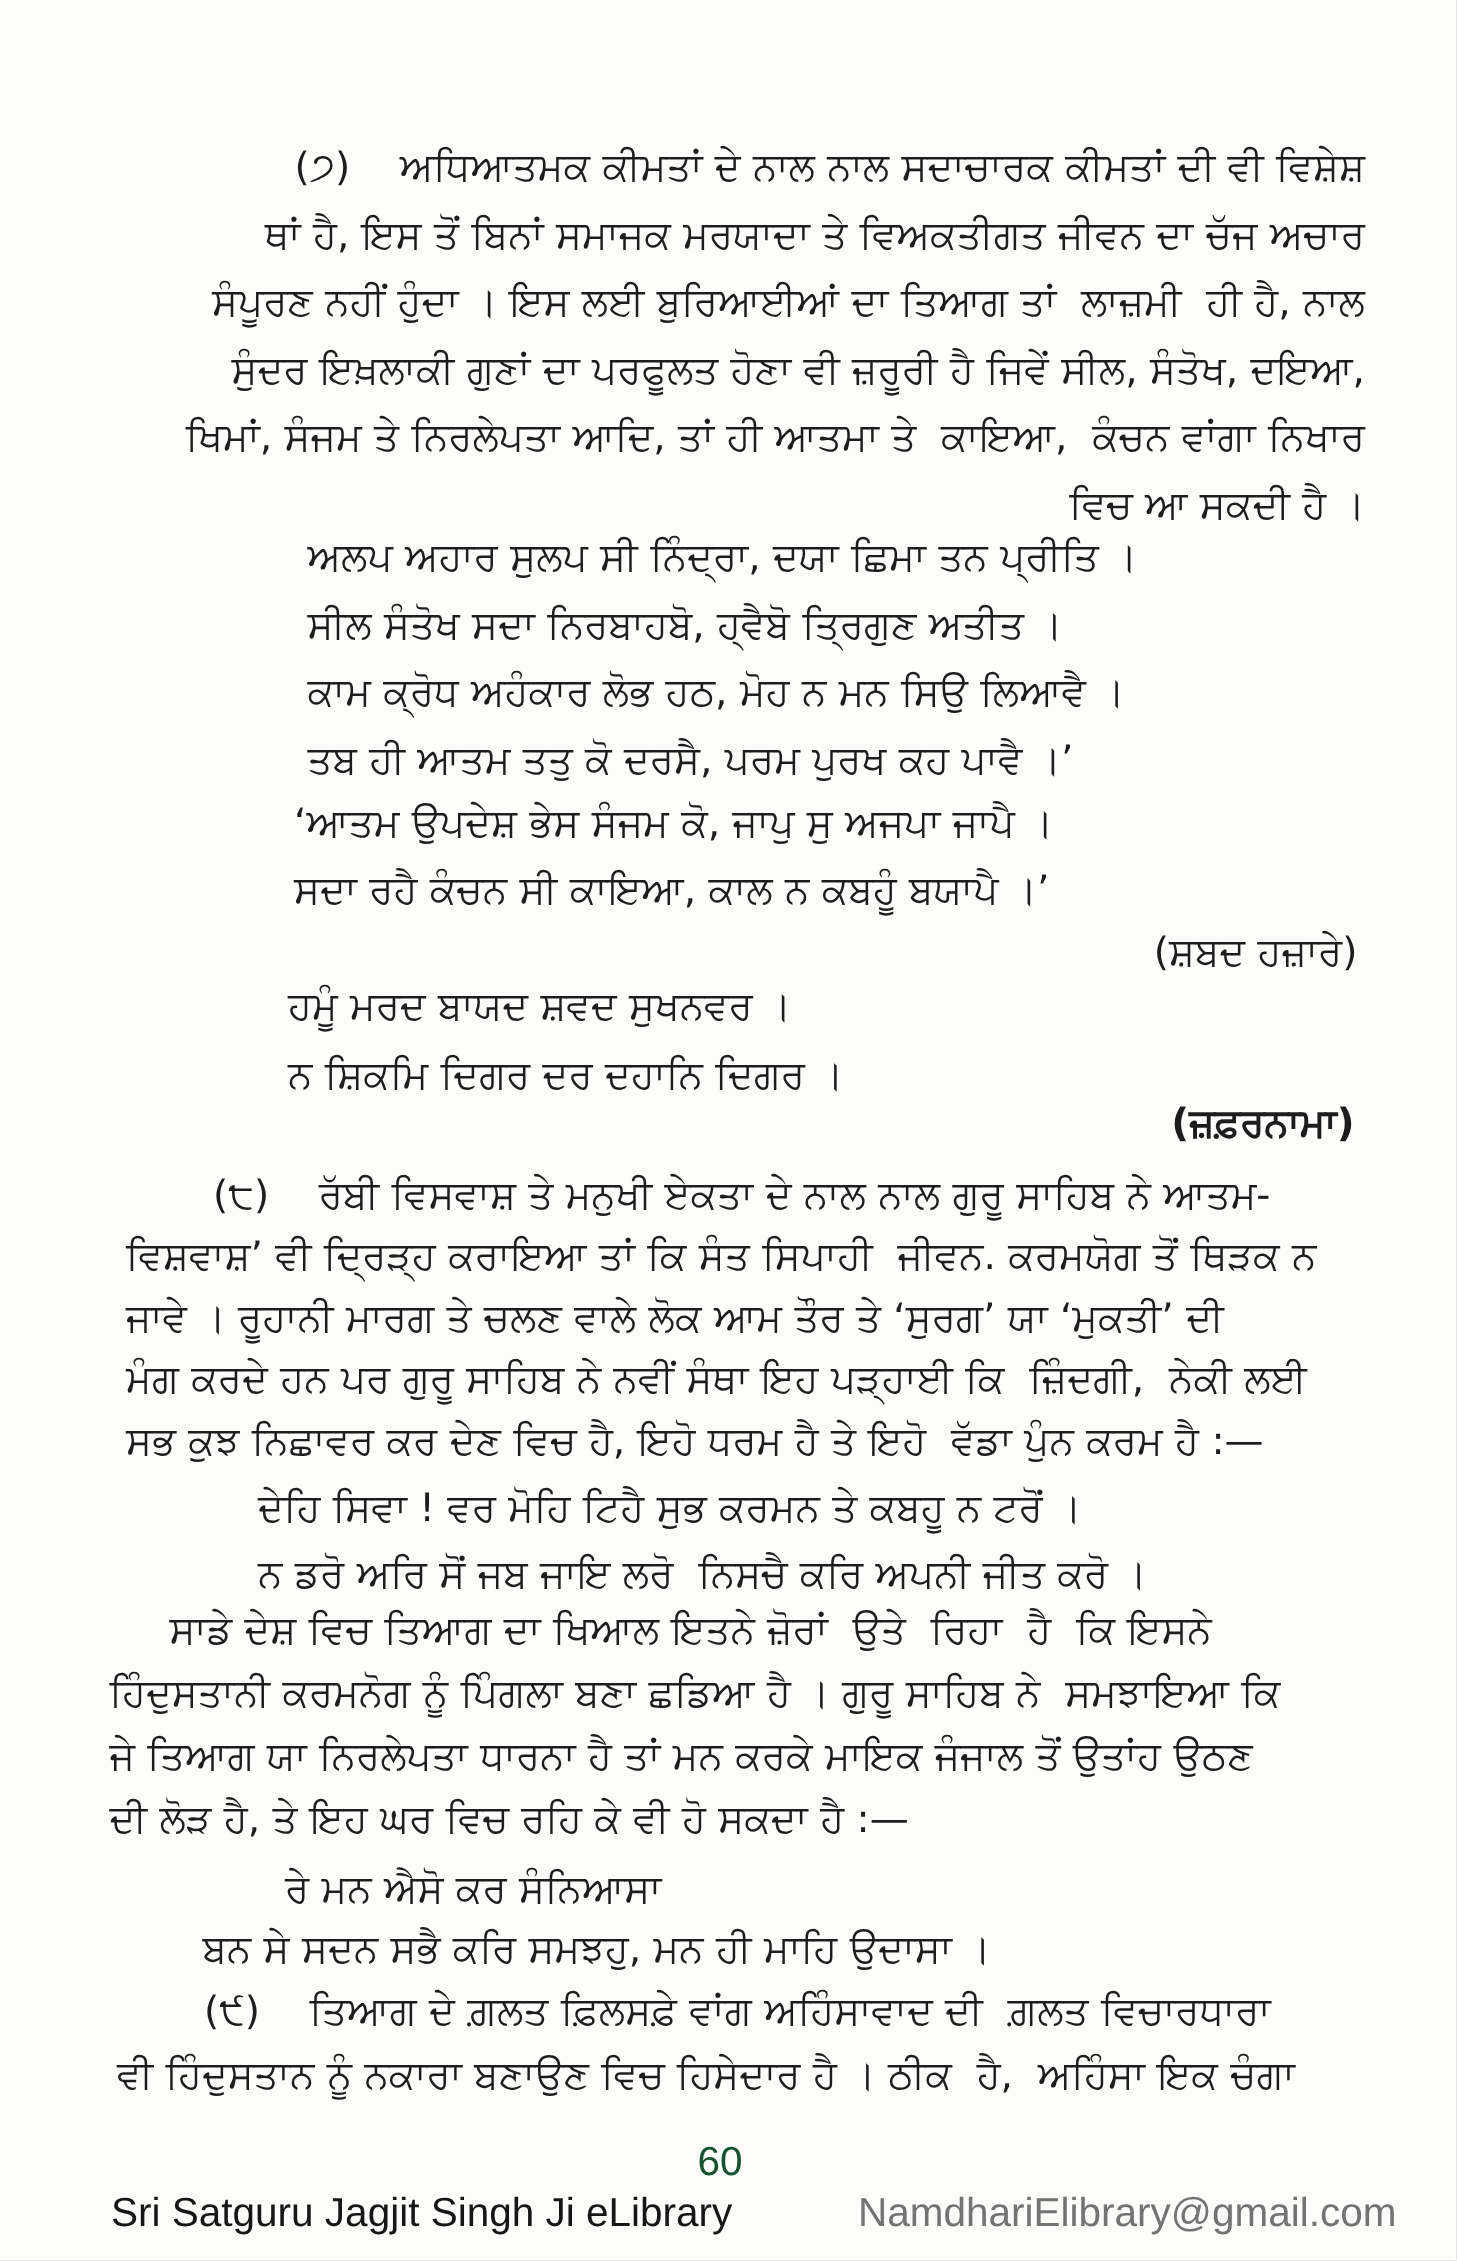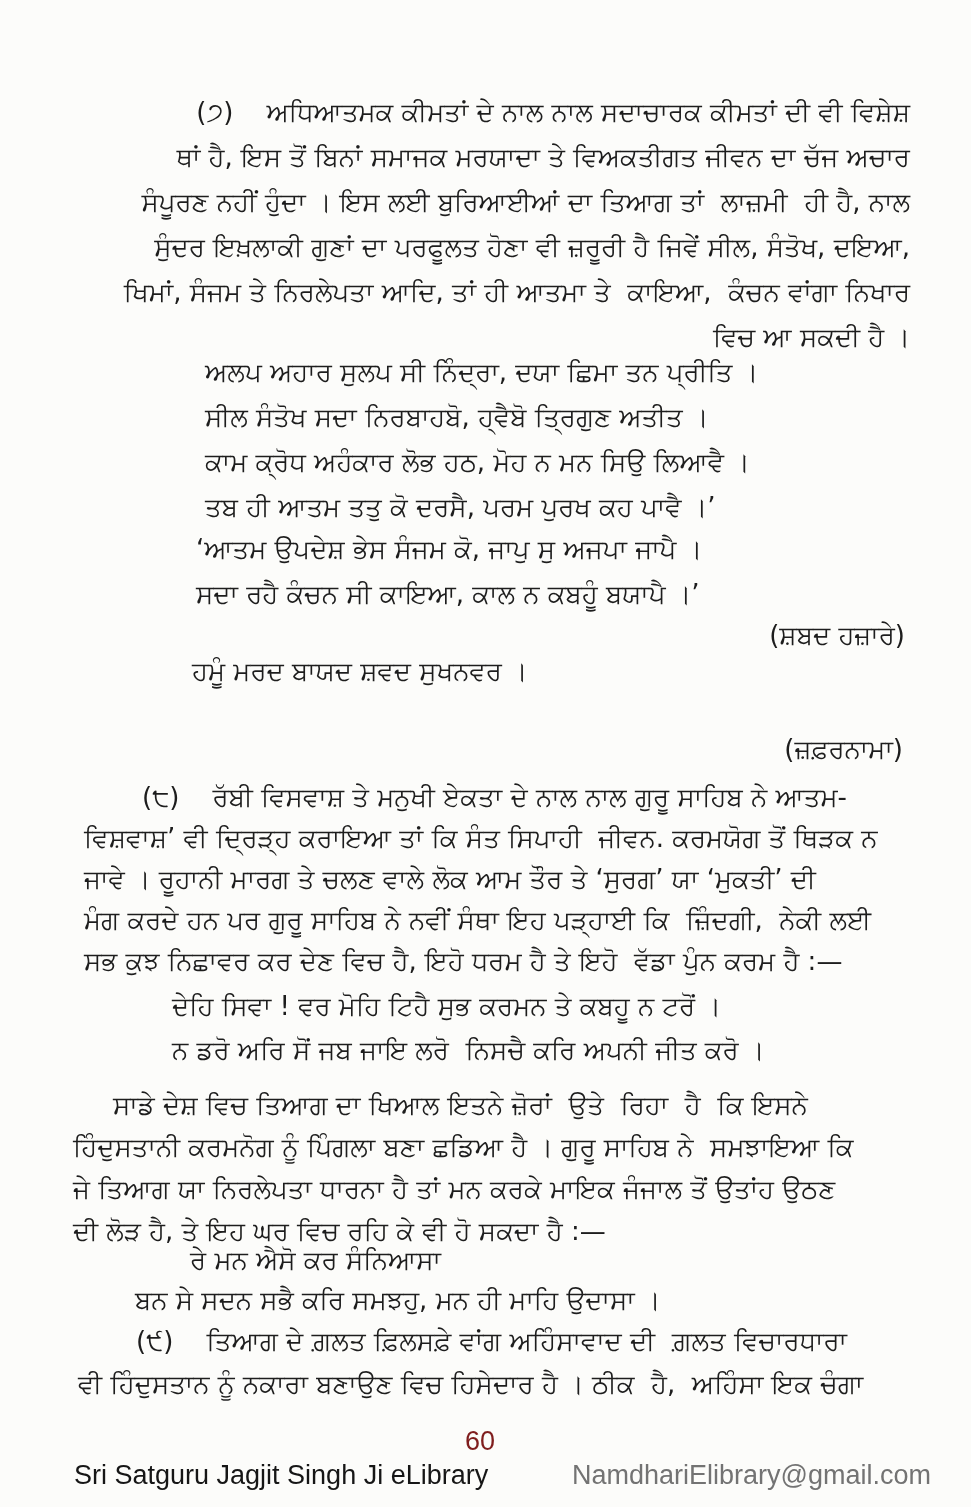--- a/index.html
+++ b/index.html
@@ -17,37 +17,37 @@
   .block { position: absolute; font-size: 26px; }
   .line { white-space: pre; }
 
   
   #para7      { left: 84px;  top: 90px;   width: 826px; line-height: 45px; text-align: right; }
   #para7 .line:first-child  { text-indent: 58px; }
   #verse1     { left: 205px; top: 350px;  line-height: 45px; }
   #verse2     { left: 196px; top: 527px;  line-height: 45px; }
   #attr1      { right: 66px; top: 620px; }
   #couplet    { left: 192px; top: 648px;  line-height: 46px; }
-  #attr2      { right: 68px; top: 734px; }
+  #attr2      { right: 68px; top: 734px; font-weight: bold; }
   #para8      { left: 84px;  top: 777px;  width: 826px; line-height: 41px; }
   #para8 .line:first-child  { text-indent: 58px; }
   #verse3     { left: 172px; top: 984px;  line-height: 44px; }
   #paraDesh   { left: 73px;  top: 1066px; width: 838px; line-height: 42px; }
-  #paraDesh .line:first-child { text-indent: 40px; margin-top: 18px; }
+  #paraDesh .line:first-child { text-indent: 40px; }
   #verse4     { left: 135px; top: 1240px; line-height: 40px; }
   #verse4 .line:first-child { margin-left: 55px; }
   #para9      { left: 78px;  top: 1320px; width: 838px; line-height: 43px; }
   #para9 .line:first-child  { text-indent: 58px; }
 
   
   #pageNum {
     left: 380px; top: 1426px; width: 200px;
     text-align: center;
     font-family: "Liberation Sans", sans-serif;
-    font-size: 27px; color: #7f1d1d;
+    font-size: 27px; color: #14532d;
   }
   #footerLeft {
     left: 36px; top: 1460px;
     font-family: "Liberation Sans", sans-serif;
     font-size: 27px; color: #161616; margin-left: 38px;
   }
   #footerRight {
     left: 572px; top: 1460px;
     font-family: "Liberation Sans", sans-serif;
     font-size: 27px; color: #737373;
@@ -76,20 +76,21 @@
 
   <div class="block" id="verse2">
       <div class="line">‘ਆਤਮ ਉਪਦੇਸ਼ ਭੇਸ ਸੰਜਮ ਕੋ, ਜਾਪੁ ਸੁ ਅਜਪਾ ਜਾਪੈ ।</div>
       <div class="line">ਸਦਾ ਰਹੈ ਕੰਚਨ ਸੀ ਕਾਇਆ, ਕਾਲ ਨ ਕਬਹੂੰ ਬਯਾਪੈ ।’</div>
     </div>
 
   <div class="block" id="attr1">(ਸ਼ਬਦ ਹਜ਼ਾਰੇ)</div>
 
   <div class="block" id="couplet">
       <div class="line">ਹਮੂੰ ਮਰਦ ਬਾਯਦ ਸ਼ਵਦ ਸੁਖਨਵਰ ।</div>
+      <div class="line">ਨ ਸ਼ਿਕਮਿ ਦਿਗਰ ਦਰ ਦਹਾਨਿ ਦਿਗਰ ।</div>
     </div>
 
   <div class="block" id="attr2">(ਜ਼ਫ਼ਰਨਾਮਾ)</div>
 
   <div class="block" id="para8">
       <div class="line">(੮)    ਰੱਬੀ ਵਿਸਵਾਸ਼ ਤੇ ਮਨੁਖੀ ਏਕਤਾ ਦੇ ਨਾਲ ਨਾਲ ਗੁਰੂ ਸਾਹਿਬ ਨੇ ਆਤਮ-</div>
       <div class="line">ਵਿਸ਼ਵਾਸ਼’ ਵੀ ਦ੍ਰਿੜ੍ਹ ਕਰਾਇਆ ਤਾਂ ਕਿ ਸੰਤ ਸਿਪਾਹੀ  ਜੀਵਨ. ਕਰਮਯੋਗ ਤੋਂ ਥਿੜਕ ਨ</div>
       <div class="line">ਜਾਵੇ । ਰੂਹਾਨੀ ਮਾਰਗ ਤੇ ਚਲਣ ਵਾਲੇ ਲੋਕ ਆਮ ਤੌਰ ਤੇ ‘ਸੁਰਗ’ ਯਾ ‘ਮੁਕਤੀ’ ਦੀ</div>
       <div class="line">ਮੰਗ ਕਰਦੇ ਹਨ ਪਰ ਗੁਰੂ ਸਾਹਿਬ ਨੇ ਨਵੀਂ ਸੰਥਾ ਇਹ ਪੜ੍ਹਾਈ ਕਿ  ਜ਼ਿੰਦਗੀ,  ਨੇਕੀ ਲਈ</div>
       <div class="line">ਸਭ ਕੁਝ ਨਿਛਾਵਰ ਕਰ ਦੇਣ ਵਿਚ ਹੈ, ਇਹੋ ਧਰਮ ਹੈ ਤੇ ਇਹੋ  ਵੱਡਾ ਪੁੰਨ ਕਰਮ ਹੈ :—</div>

